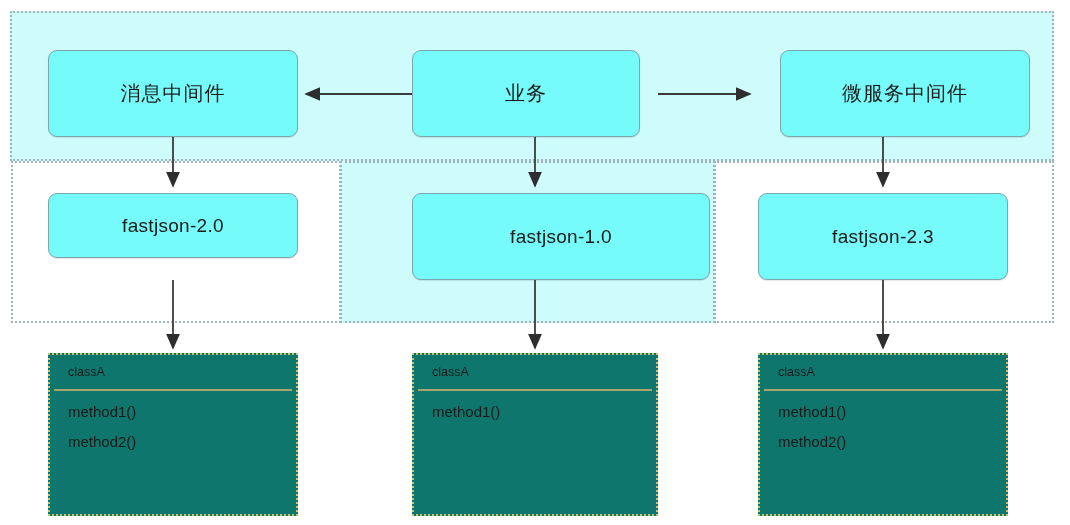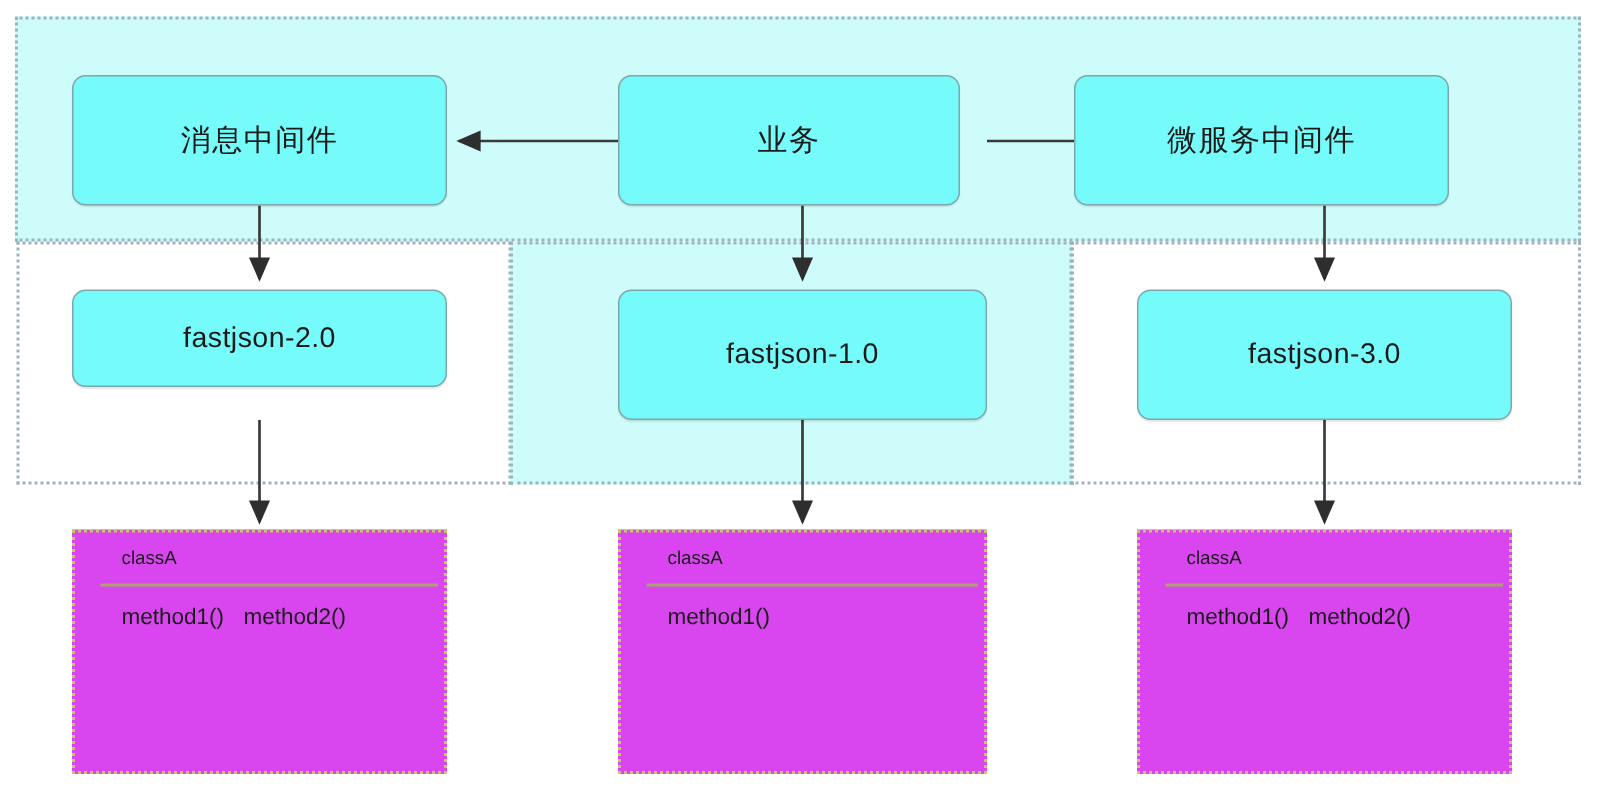--- a/index.html
+++ b/index.html
@@ -48,43 +48,42 @@
   }
   .node.cjk {
     font-size: 20px;
     letter-spacing: 1px;
   }
 
   
   .classbox {
     position: absolute;
     box-sizing: border-box;
-    background: #d946ef;
+    background: #0f766e;
     border: 2px dotted #c9c46a;
     display: flex;
     flex-direction: column;
-    padding-left: 13px;
   }
   .classbox .cls-title {
     font-size: 12.5px;
     color: #1a1a1a;
     padding: 10px 0 0 18px;
     height: 34px;
     box-sizing: border-box;
     font-weight: 500;
   }
   .classbox .cls-divider {
     height: 2px;
     background: #a8a46b;
     margin: 0 4px;
   }
   .classbox .cls-methods {
     padding: 12px 0 0 18px;
     display: flex;
-    flex-direction: row;
+    flex-direction: column;
     gap: 13px;
   }
   .classbox .cls-method {
     font-size: 15px;
     color: #1a1a1a;
   }
 
   
   .connector-layer {
     position: absolute;
@@ -129,27 +128,27 @@
 
     <line x1="535" y1="280" x2="535" y2="348" stroke="#3a3a3a" stroke-width="1.8" marker-end="url(#arrowhead)"></line>
 
     <line x1="883" y1="280" x2="883" y2="348" stroke="#3a3a3a" stroke-width="1.8" marker-end="url(#arrowhead)"></line>
   </svg>
 
   <div class="node cjk" style="left:48px; top:50px; width:250px; height:87px;">消息中间件</div>
 
   <div class="node cjk" style="left:412px; top:50px; width:228px; height:87px;">业务</div>
 
-  <div class="node cjk" style="left:716px; top:50px; width:250px; height:87px;">微服务中间件</div>
+  <div class="node cjk" style="left:780px; top:50px; width:250px; height:87px;">微服务中间件</div>
 
   <div class="node" style="left:48px; top:193px; width:250px; height:65px;">fastjson-2.0</div>
 
-  <div class="node" style="left:412px; top:193px; width:246px; height:87px;">fastjson-1.0</div>
+  <div class="node" style="left:412px; top:193px; width:298px; height:87px;">fastjson-1.0</div>
 
-  <div class="node" style="left:758px; top:193px; width:250px; height:87px;">fastjson-3.0</div>
+  <div class="node" style="left:758px; top:193px; width:250px; height:87px;">fastjson-2.3</div>
 
   <div class="classbox" style="left:48px; top:353px; width:250px; height:163px;">
     <div class="cls-title">classA</div>
     <div class="cls-divider"></div>
     <div class="cls-methods">
       <div class="cls-method">method1()</div>
       <div class="cls-method">method2()</div>
     </div>
   </div>
 

